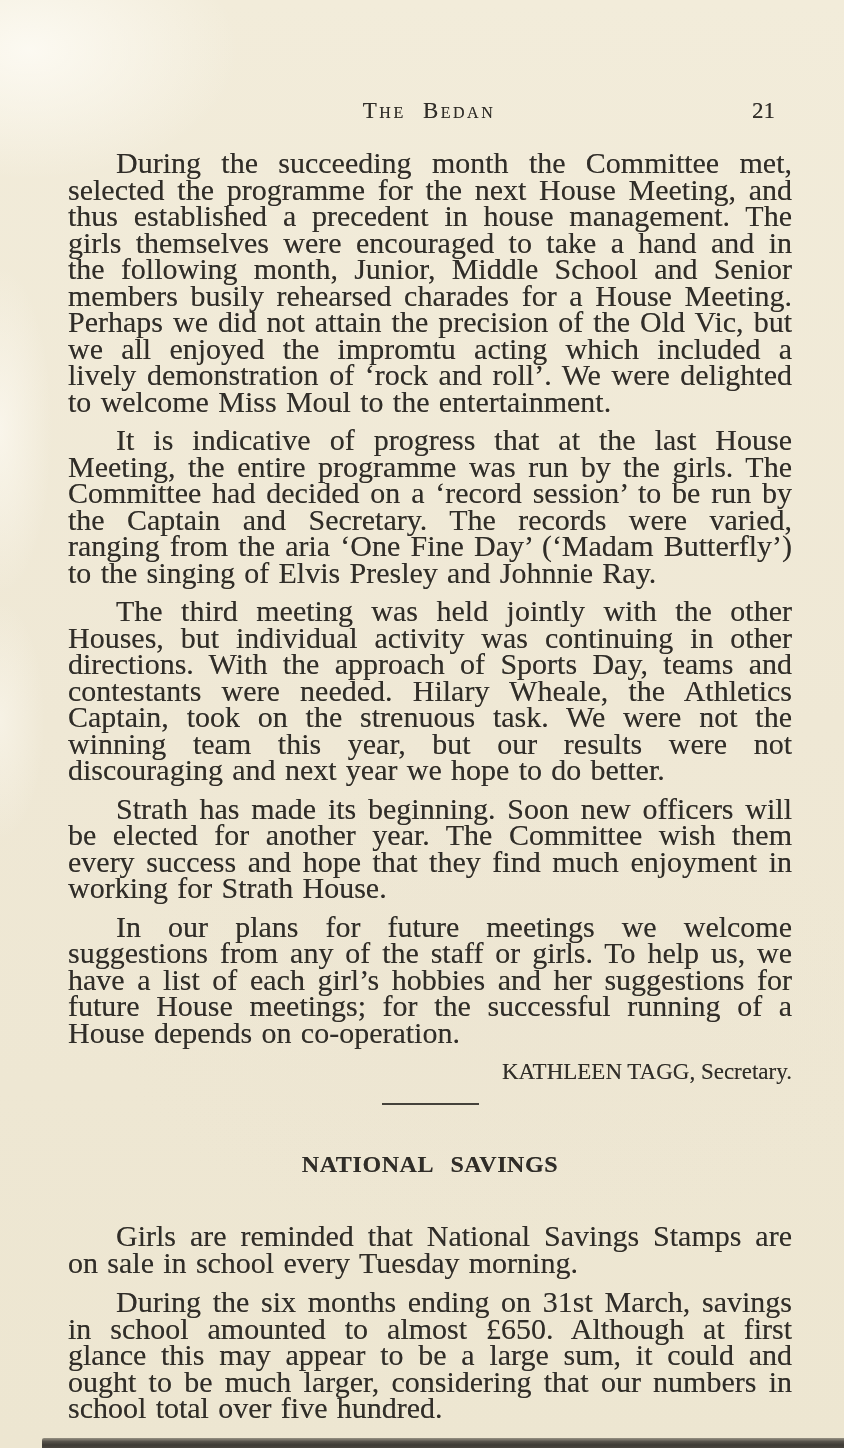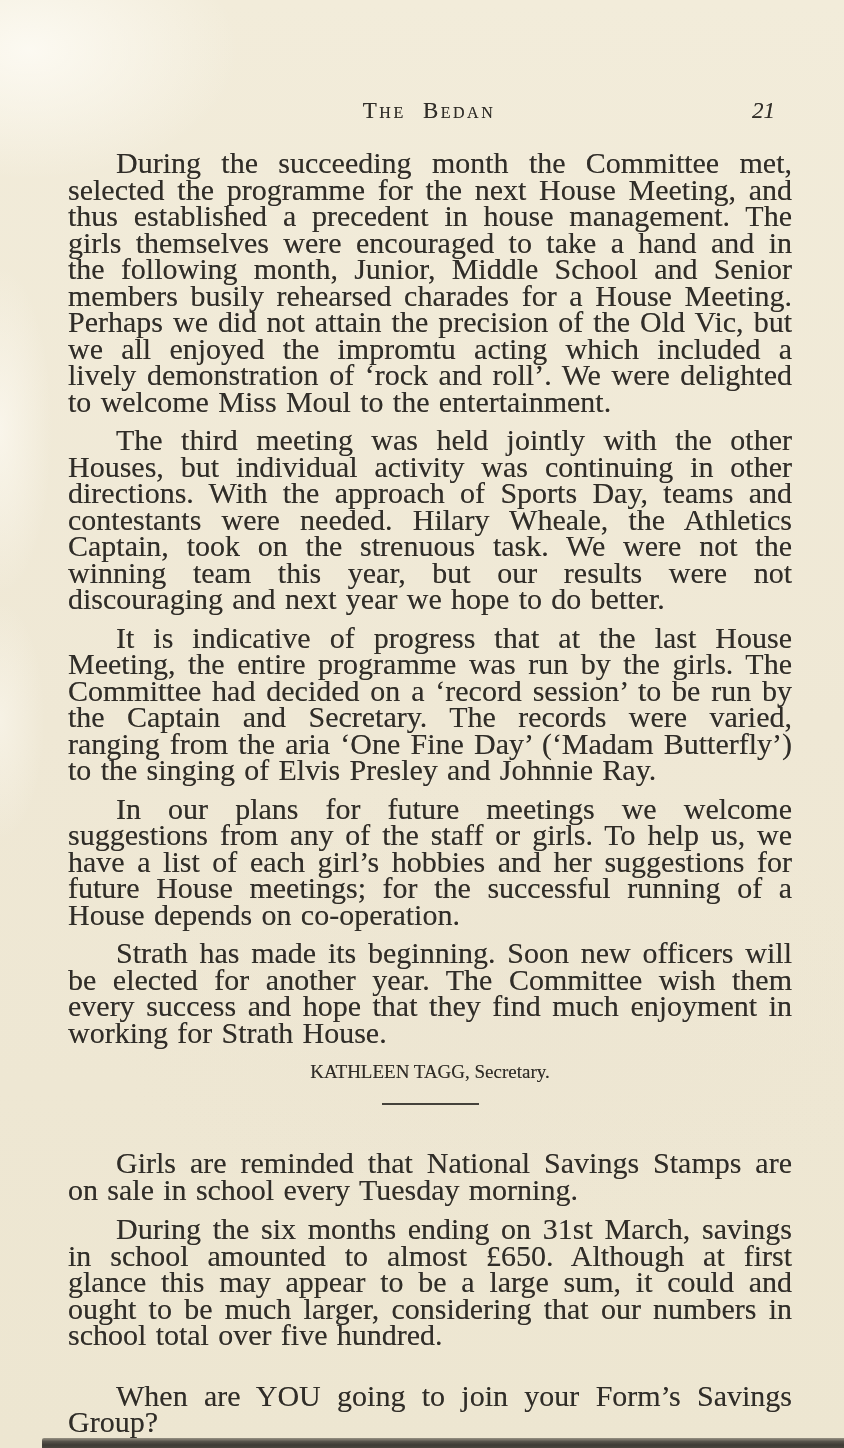--- a/index.html
+++ b/index.html
@@ -45,39 +45,38 @@
     font-variant: small-caps;
     letter-spacing: 2.5px;
     word-spacing: 9px;
     text-shadow: 0 0 0.6px rgba(48,45,40,0.55);
   }
   .page-number {
     position: absolute;
     right: 17px;
     top: 0;
     text-shadow: 0 0 0.6px rgba(48,45,40,0.55);
-    font-style: italic;
   }
   p.body-par {
     margin: 12px 0 0 0;
     font-size: 30px;
     line-height: 26.5px;
     text-align: justify;
     text-indent: 48px;
     word-spacing: 0.06em;
     hyphens: none;
     text-shadow: 0 0 0.6px rgba(48,45,40,0.5);
   }
   p.first-par { margin-top: 26px; }
   p.full-line { text-align-last: justify; }
   .signature-line {
     margin: 12px 0 0 0;
-    font-size: 19px;
+    font-size: 23px;
     line-height: 27px;
-    text-align: center;
+    text-align: right;
     text-shadow: 0 0 0.6px rgba(48,45,40,0.5);
   }
   .signature-art {
     margin-top: 18px;
     padding-right: 85px;
   }
   .rule-divider {
     width: 97px;
     height: 0;
     border-top: 2.5px solid #45423b;
@@ -112,30 +111,31 @@
 <div class="scan-page">
   <div class="content">
 
     <header class="page-header">
       <span class="running-title">The Bedan</span>
       <span class="page-number">21</span>
     </header>
 
     <article>
       <p class="body-par first-par">During the succeeding month the Committee met, selected the programme for the next House Meeting, and thus established a precedent in house management. The girls themselves were encouraged to take a hand and in the following month, Junior, Middle School and Senior members busily rehearsed charades for a House Meeting. Perhaps we did not attain the precision of the Old Vic, but we all enjoyed the impromtu acting which included a lively demonstration of ‘rock and roll’. We were delighted to welcome Miss Moul to the entertainment.</p>
+      <p class="body-par">It is indicative of progress that at the last House Meeting, the entire programme was run by the girls. The Committee had decided on a ‘record session’ to be run by the Captain and Secretary. The records were varied, ranging from the aria ‘One Fine Day’ (‘Madam Butterfly’) to the singing of Elvis Presley and Johnnie Ray.</p>
       <p class="body-par">The third meeting was held jointly with the other Houses, but individual activity was continuing in other directions. With the approach of Sports Day, teams and contestants were needed. Hilary Wheale, the Athletics Captain, took on the strenuous task. We were not the winning team this year, but our results were not discouraging and next year we hope to do better.</p>
-      <p class="body-par">It is indicative of progress that at the last House Meeting, the entire programme was run by the girls. The Committee had decided on a ‘record session’ to be run by the Captain and Secretary. The records were varied, ranging from the aria ‘One Fine Day’ (‘Madam Butterfly’) to the singing of Elvis Presley and Johnnie Ray.</p>
+      <p class="body-par">Strath has made its beginning. Soon new officers will be elected for another year. The Committee wish them every success and hope that they find much enjoyment in working for Strath House.</p>
       <p class="body-par">In our plans for future meetings we welcome suggestions from any of the staff or girls. To help us, we have a list of each girl’s hobbies and her suggestions for future House meetings; for the successful running of a House depends on co-operation.</p>
-      <p class="body-par">Strath has made its beginning. Soon new officers will be elected for another year. The Committee wish them every success and hope that they find much enjoyment in working for Strath House.</p>
       <p class="signature-line">KATHLEEN TAGG, Secretary.</p>
     </article>
 
     <div class="rule-divider"></div>
 
     <article>
+      <h2 class="section-heading">NATIONAL SAVINGS</h2>
       <p class="body-par savings-first">Girls are reminded that National Savings Stamps are on sale in school every Tuesday morning.</p>
       <p class="body-par savings-second">During the six months ending on 31st March, savings in school amounted to almost £650. Although at first glance this may appear to be a large sum, it could and ought to be much larger, considering that our numbers in school total over five hundred.</p>
       <p class="body-par savings-third full-line">When are YOU going to join your Form’s Savings Group?</p>
       <p class="signature-line signature-art">A.R.T.</p>
     </article>
 
   </div>
 
   <div class="scan-bottom-edge"></div>
 </div>

